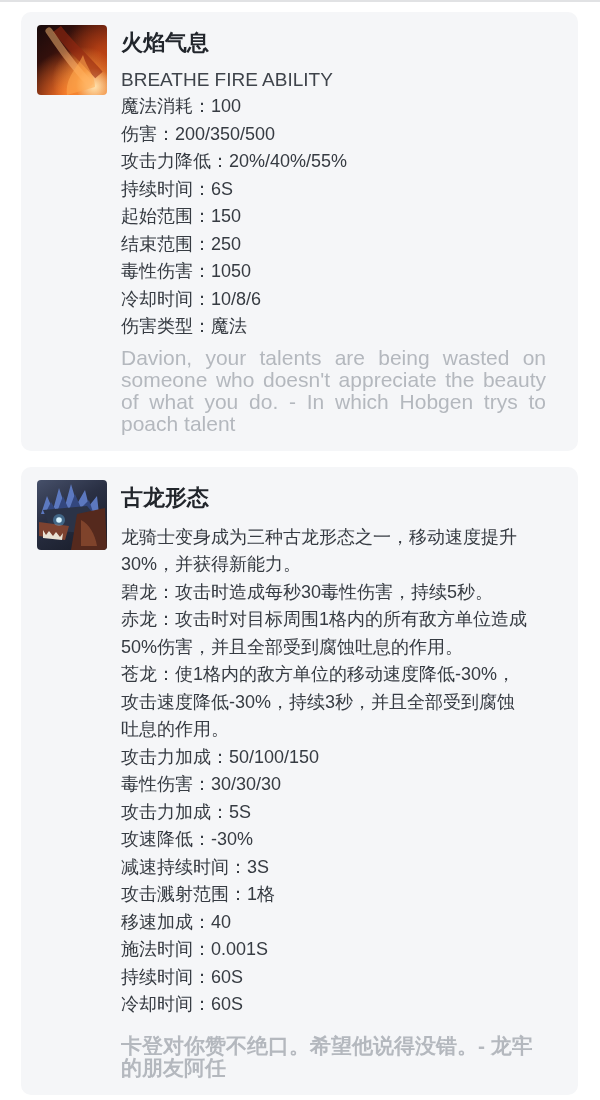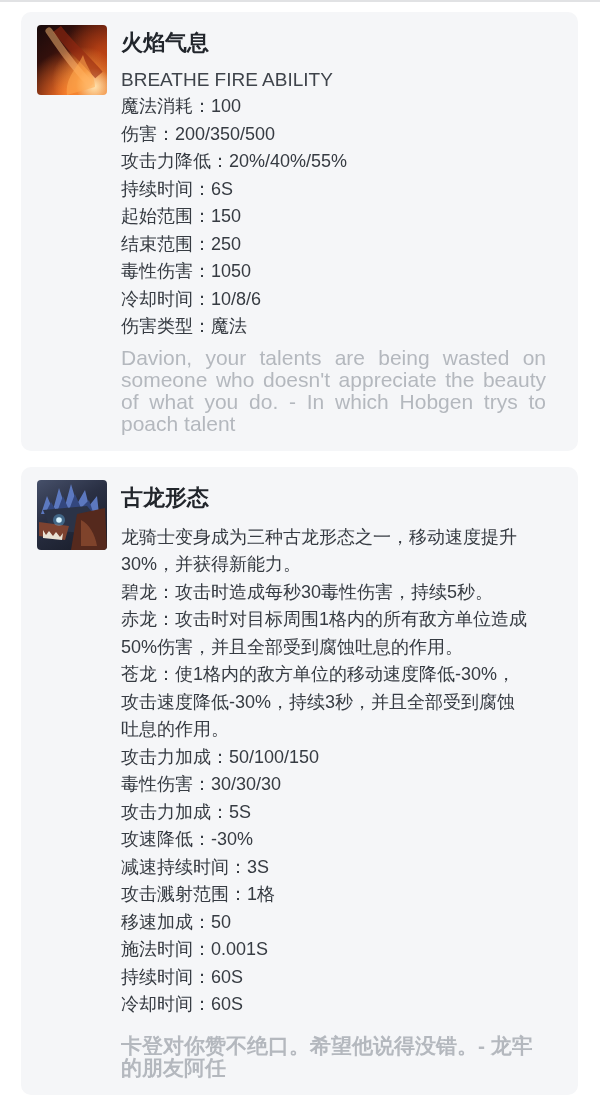--- a/index.html
+++ b/index.html
@@ -129,20 +129,20 @@
 苍龙：使1格内的敌方单位的移动速度降低-30%，
 攻击速度降低-30%，持续3秒，并且全部受到腐蚀
 吐息的作用。</div>
     <div class="stats">
         <div><span>攻击力加成</span><span>：</span><span>50/100/150</span></div>
         <div><span>毒性伤害</span><span>：</span><span>30/30/30</span></div>
         <div><span>攻击力加成</span><span>：</span><span>5S</span></div>
         <div><span>攻速降低</span><span>：</span><span>-30%</span></div>
         <div><span>减速持续时间</span><span>：</span><span>3S</span></div>
         <div><span>攻击溅射范围</span><span>：</span><span>1格</span></div>
-        <div><span>移速加成</span><span>：</span><span>50</span></div>
+        <div><span>移速加成</span><span>：</span><span>40</span></div>
         <div><span>施法时间</span><span>：</span><span>0.001S</span></div>
         <div><span>持续时间</span><span>：</span><span>60S</span></div>
         <div><span>冷却时间</span><span>：</span><span>60S</span></div>
       </div>
     <div class="flavor">卡登对你赞不绝口。希望他说得没错。- 龙牢的朋友阿任</div>
   </section>
   </div>
 
 </body></html>

